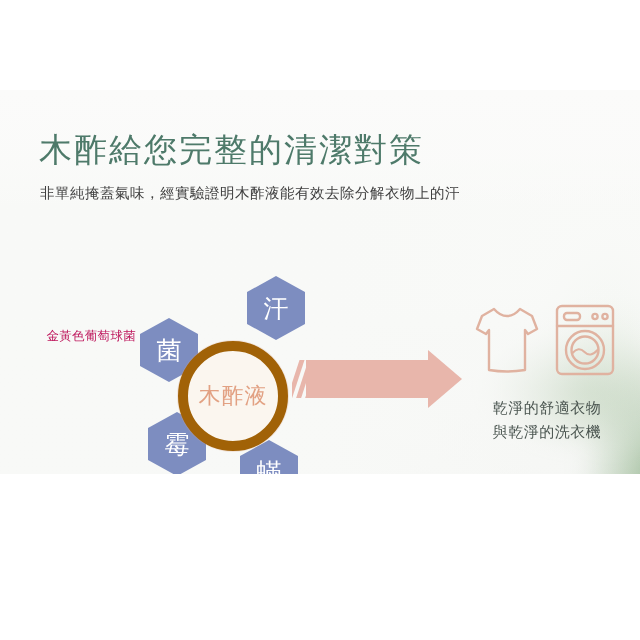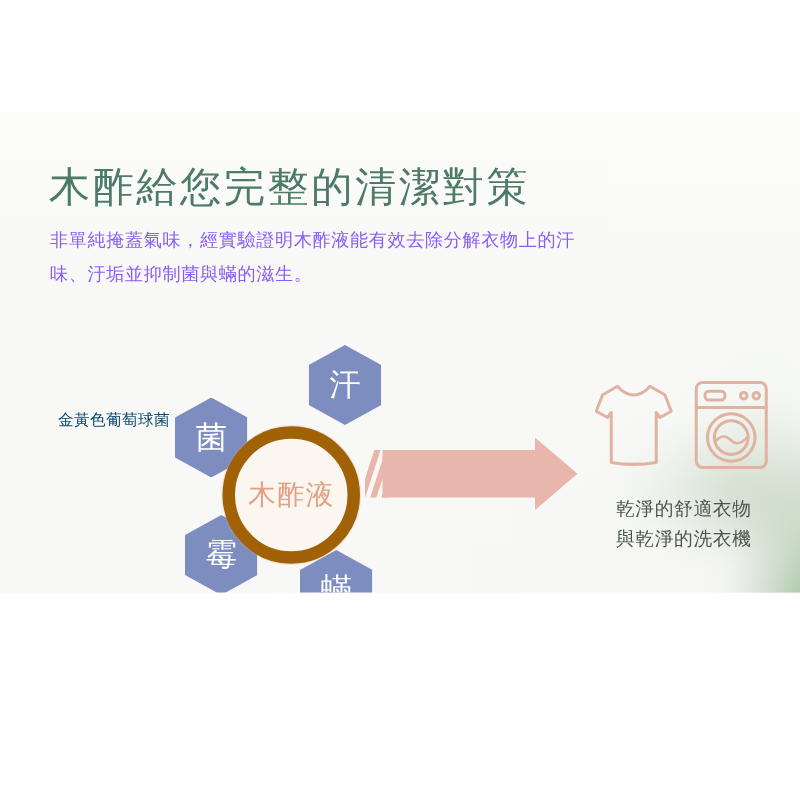--- a/index.html
+++ b/index.html
@@ -55,21 +55,21 @@
     background:linear-gradient(to bottom, #fbfbfa 0%, rgba(251,251,250,.7) 55%, rgba(251,251,250,0) 100%);
   }
 
   
   .headline{
     position:absolute;left:39px;top:128px;
     font-size:33px;letter-spacing:2px;color:#4e7a6a;font-weight:400;white-space:nowrap;
   }
   .subtext{
     position:absolute;left:40px;top:180px;width:460px;
-    font-size:14.5px;line-height:27px;color:#8b5cf6;letter-spacing:.5px;
+    font-size:14.5px;line-height:27px;color:#404040;letter-spacing:.5px;
   }
   .subtext div{white-space:nowrap;}
 
   
   .diagram{position:absolute;left:0;top:262px;width:640px;height:230px;}
 
   .hex{
     position:absolute;width:58px;height:64px;
     background:#7d8dc0;
     clip-path:polygon(50% 0%,100% 25%,100% 75%,50% 100%,0% 75%,0% 25%);
@@ -82,21 +82,21 @@
   .hex-man{position:absolute;left:240px;top:178px;}
 
   .ring{
     position:absolute;left:178px;top:79px;width:110px;height:110px;border-radius:50%;
     background:#fbf6ef;border:10px solid #a16207;box-sizing:border-box;
     display:flex;align-items:center;justify-content:center;
     box-shadow:0 0 0 1px rgba(224,168,140,.25);
   }
   .ring span{color:#e2a183;font-size:22px;letter-spacing:1px;}
 
-  .lbl{position:absolute;color:#0c4a6e;font-size:12.5px;line-height:19px;text-align:right;letter-spacing:.3px;}
+  .lbl{position:absolute;color:#be185d;font-size:12.5px;line-height:19px;text-align:right;letter-spacing:.3px;}
   .lbl-bac{left:8px;top:65px;width:128px;}
   .lbl-mold{left:40px;top:148px;width:96px;}
 
   
   .arrow-wrap{position:absolute;left:292px;top:88px;width:175px;height:60px;}
   .arrow-body{
     position:absolute;left:14px;top:10px;width:130px;height:38px;background:#e8b6ab;
   }
   .arrow-head{
     position:absolute;left:136px;top:0px;width:0;height:0;
@@ -134,21 +134,20 @@
     <div class="leaf-dark-left"></div>
     <div class="flower-shadow"></div>
     <div class="flower"></div>
     <div class="haze"></div>
     <div class="topfade"></div>
   </div>
 
   <div class="headline">木酢給您完整的清潔對策</div>
   <div class="subtext">
     <div>非單純掩蓋氣味，經實驗證明木酢液能有效去除分解衣物上的汗</div>
-    <div>味、汙垢並抑制菌與蟎的滋生。</div>
   </div>
 
   <div class="diagram">
 
     <div class="lbl lbl-bac">
       <div>金黃色葡萄球菌</div>
     </div>
 
     <div class="hex hex-han">
       <span>汗</span>

